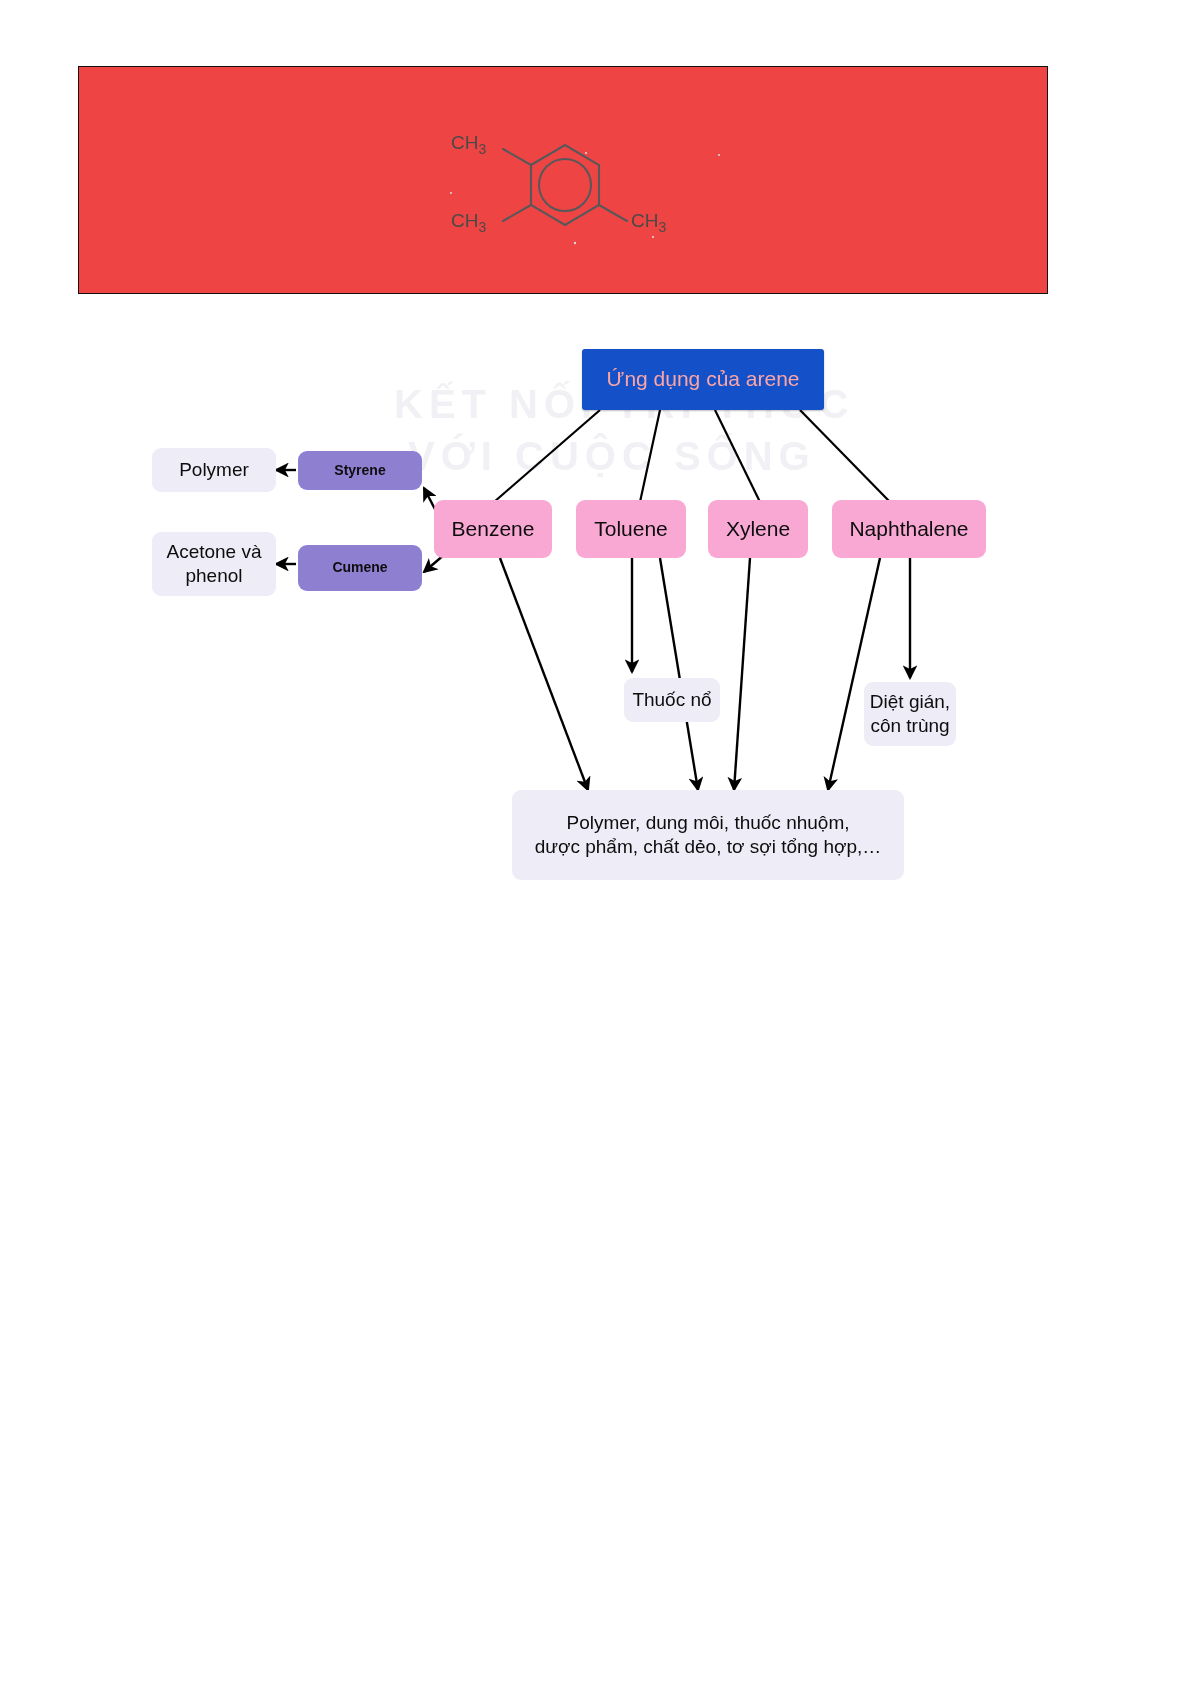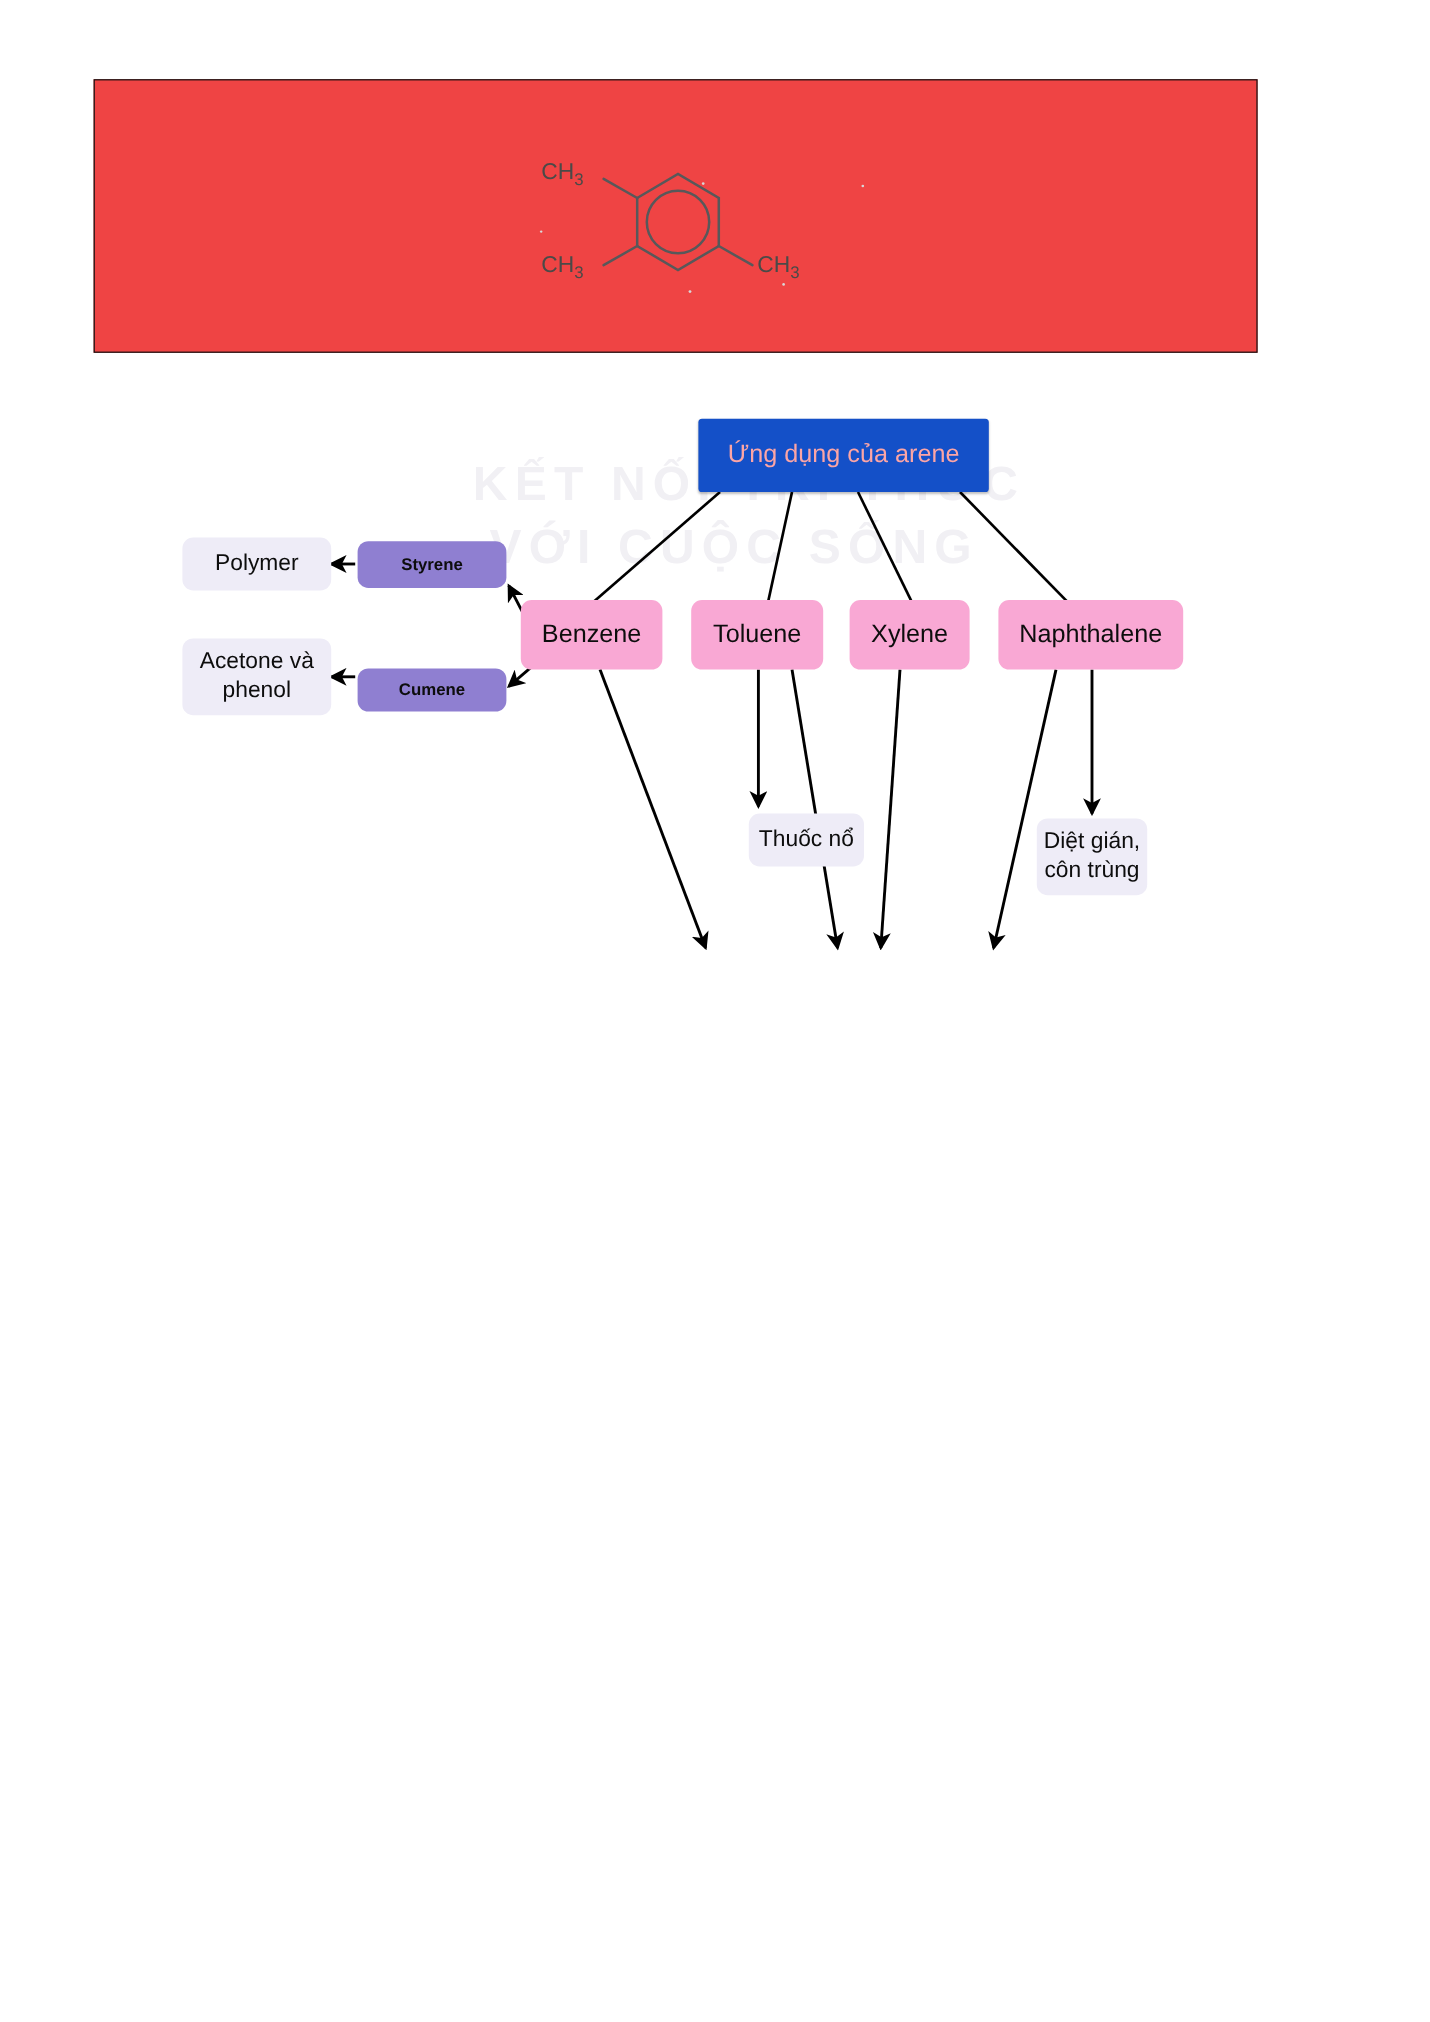--- a/index.html
+++ b/index.html
@@ -202,25 +202,29 @@
     <div class="node node-primary" style="left:434px; top:200px; width:118px; height:58px;">Benzene</div>
 
     <div class="node node-primary" style="left:576px; top:200px; width:110px; height:58px;">Toluene</div>
 
     <div class="node node-primary" style="left:708px; top:200px; width:100px; height:58px;">Xylene</div>
 
     <div class="node node-primary" style="left:832px; top:200px; width:154px; height:58px;">Naphthalene</div>
 
     <div class="node node-mid" style="left:298px; top:151px; width:124px; height:39px;">Styrene</div>
 
-    <div class="node node-mid" style="left:298px; top:245px; width:124px; height:36px;margin-top:12px;">Cumene</div>
+    <div class="node node-mid" style="left:298px; top:245px; width:124px; height:46px;">Cumene</div>
 
     <div class="node node-leaf" style="left:152px; top:148px; width:124px; height:44px;">Polymer</div>
 
     <div class="node node-leaf" style="left:152px; top:232px; width:124px; height:64px;">Acetone và phenol</div>
 
     <div class="node node-leaf" style="left:584px; top:378px; width:96px; height:44px;margin-left:40px;">Thuốc nổ</div>
 
     <div class="node node-leaf" style="left:864px; top:382px; width:92px; height:64px;">Diệt gián, côn trùng</div>
 
+    <div class="node node-leaf-wide" style="left:512px; top:490px; width:392px; height:90px; flex-direction:column;">
+      <span>Polymer, dung môi, thuốc nhuộm,</span>
+      <span>dược phẩm, chất dẻo, tơ sợi tổng hợp,…</span>
+    </div>
 
   </div>
 </div>
 
 </body></html>

